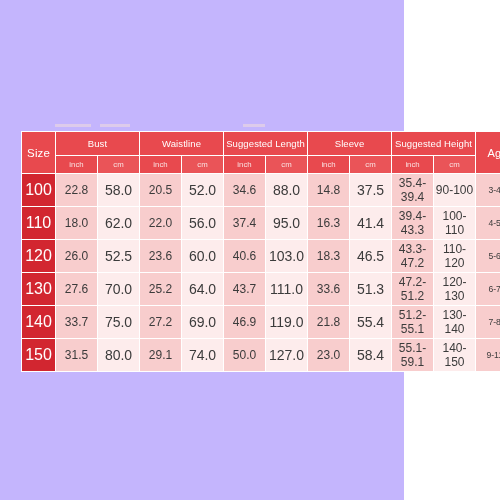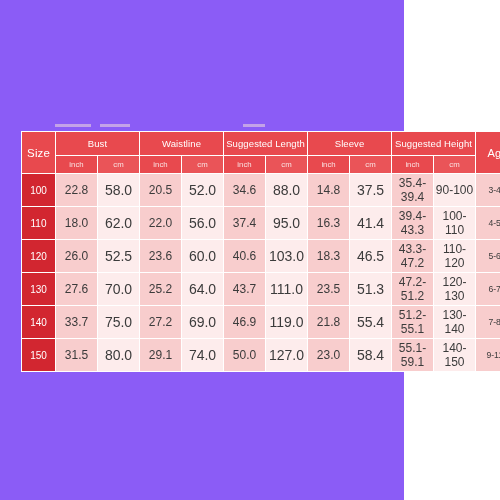--- a/index.html
+++ b/index.html
@@ -10,21 +10,21 @@
     width: 500px;
     height: 500px;
     background: #ffffff;
     font-family: "Liberation Sans", sans-serif;
     overflow: hidden;
   }
   #canvas {
     position: relative;
     width: 404px;
     height: 500px;
-    background: #8b5cf6;
+    background: #c4b5fd;
   }
   
   .ghost {
     position: absolute;
     background: #f2dcdc;
     opacity: 0.55;
     height: 3px;
   }
   #size-chart-table {
     position: absolute;
@@ -72,21 +72,21 @@
   }
   .age-hdr {
     background: #e8494e;
     color: #ffffff;
     font-size: 11px;
     font-weight: bold;
   }
   .size-cell {
     background: #d22630;
     color: #ffffff;
-    font-size: 10px;
+    font-size: 16px;
     font-weight: bold;
   }
   
   .data-row {
     height: 33px;
   }
   .cell-inch {
     background: #f8cdcd;
     color: #3b3b3b;
     font-size: 12px;
@@ -203,21 +203,21 @@
       </tr>
 
       <tr class="data-row">
         <td class="size-cell">130</td>
         <td class="cell-inch">27.6</td>
         <td class="cell-cm">70.0</td>
         <td class="cell-inch">25.2</td>
         <td class="cell-cm">64.0</td>
         <td class="cell-inch">43.7</td>
         <td class="cell-cm">111.0</td>
-        <td class="cell-inch">23.5</td>
+        <td class="cell-inch">33.6</td>
         <td class="cell-cm">51.3</td>
         <td class="cell-inch cell-narrow">47.2-51.2</td>
         <td class="cell-cm cell-narrow">120-130</td>
         <td class="cell-age">6-7Y</td>
       </tr>
 
       <tr class="data-row">
         <td class="size-cell">140</td>
         <td class="cell-inch">33.7</td>
         <td class="cell-cm">75.0</td>

